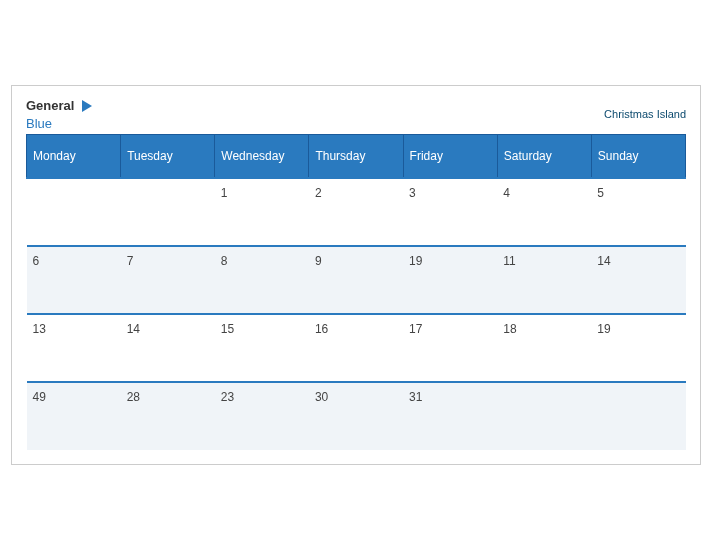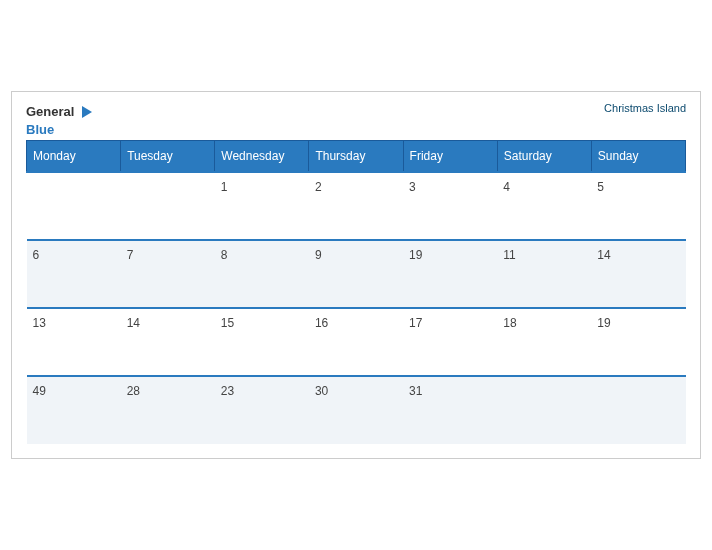--- a/index.html
+++ b/index.html
@@ -13,36 +13,37 @@
       justify-content: center;
     }
     .calendar-container {
       width: 690px;
       background: #fff;
       border: 1px solid #ccc;
       padding: 10px 14px 14px 14px;
     }
     .calendar-header {
       display: flex;
+      align-items: center;
       justify-content: space-between;
       margin-bottom: 3px;
     }
     .logo {
       display: flex;
       flex-direction: column;
       line-height: 1.1;
     }
     .logo-general {
       font-size: 13px;
       font-weight: bold;
       color: #333;
     }
     .logo-blue {
       font-size: 13px;
-      font-weight: bold;
+      font-weight: normal;
       color: #2a7abf;
     }
     .logo-triangle {
       display: inline-block;
       width: 0;
       height: 0;
       border-left: 6px solid transparent;
       border-right: 6px solid transparent;
       border-bottom: 10px solid #2a7abf;
       margin-left: 2px;
@@ -63,21 +64,21 @@
     .calendar-grid {
       width: 100%;
       border-collapse: collapse;
     }
     .calendar-grid th {
       background: #2a7abf;
       color: #fff;
       font-size: 12px;
       font-weight: normal;
       text-align: left;
-      padding: 8px 6px;
+      padding: 14px 6px;
       border: 1px solid #1a5a9a;
     }
     .calendar-grid td {
       width: calc(100% / 7);
       height: 68px;
       vertical-align: top;
       padding: 4px 6px;
       border-top: 2px solid #2a7abf;
       border-left: none;
       border-right: none;

